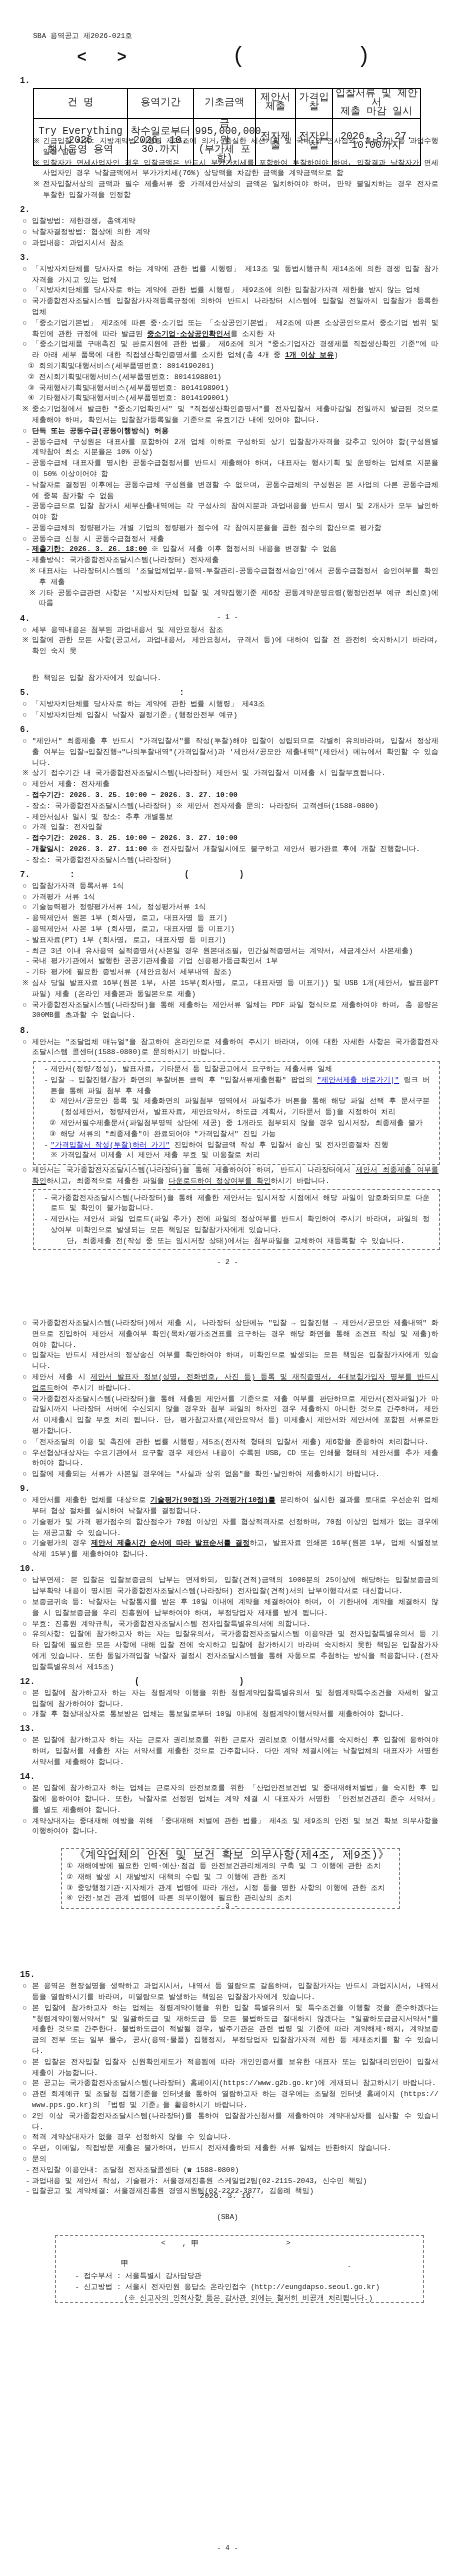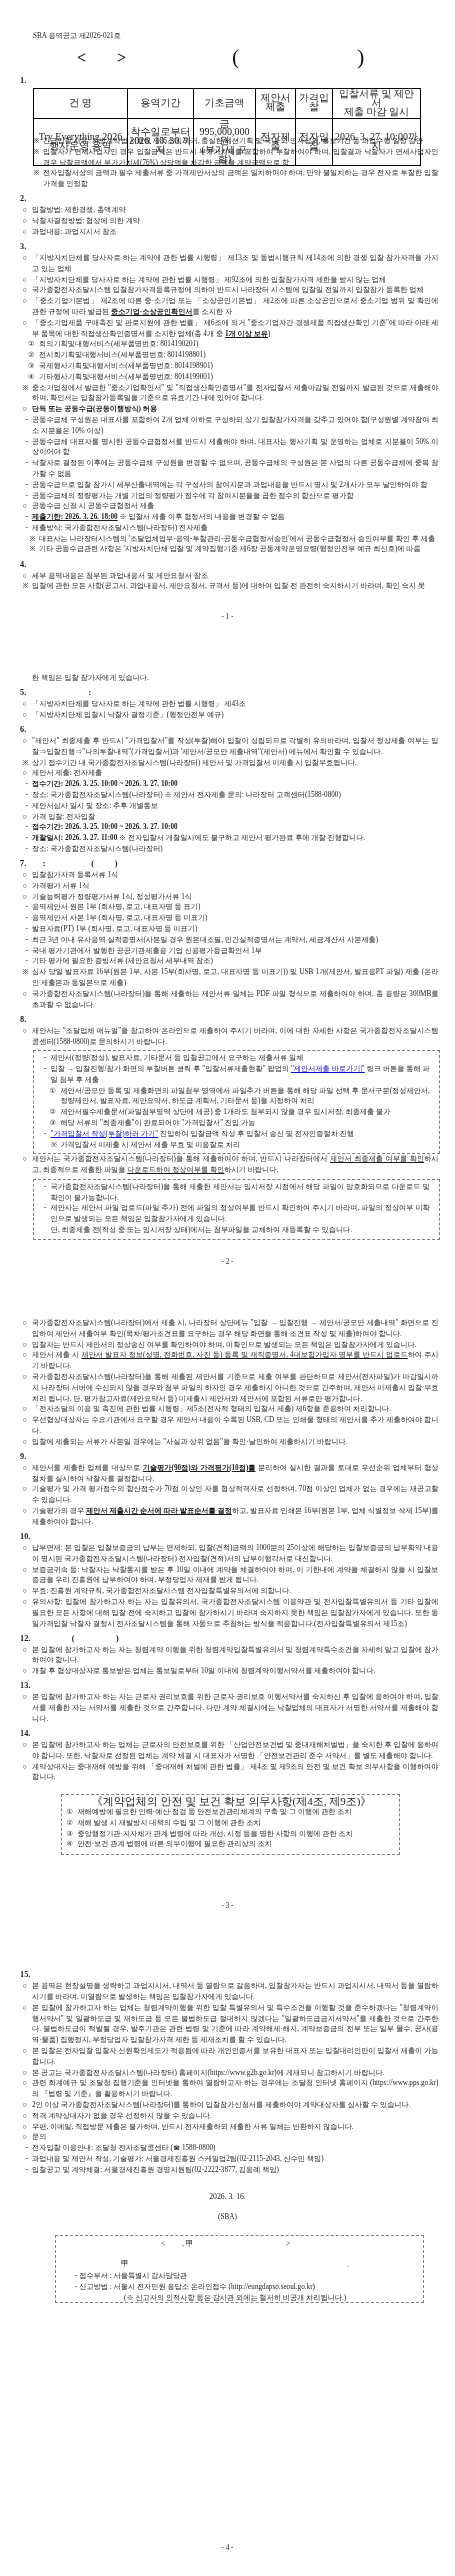--- a/index.html
+++ b/index.html
@@ -1,37 +1,37 @@
 <!DOCTYPE html>
 <html style="font-size:8.8px"><head>
 <meta charset="utf-8">
 <style>
   html,body{margin:0;padding:0;background:#e8e8e8;}
   #page{position:relative;width:455px;height:2576px;background:#ffffff;margin:0 auto;
-        font-family:Liberation Serif, serif;color:#1b1b1b;overflow:hidden;}
+        font-family:Liberation Mono, monospace;color:#1b1b1b;overflow:hidden;}
   .hdrline{position:absolute;top:31px;left:33px;font-size:7.2px;letter-spacing:0px;}
   #titleband{position:absolute;top:42px;left:0;width:455px;height:35px;}
   .tg{position:absolute;top:6.6px;font-size:16px;font-weight:700;color:#151515;}
   .tp{position:absolute;top:2.2px;font-size:22px;font-weight:500;color:#151515;}
   .sec-h{font-size:8.3px;font-weight:700;line-height:12px;margin:3.3px 0 0 20px;white-space:pre;}
   .flow{position:absolute;left:0;width:455px;}
   .para{position:relative;margin:0 16.5px 0 32px;text-align:justify;font-size:7.2px;line-height:10.8px;word-break:break-all;}
   .para .mk{position:absolute;left:-9.4px;top:0;}
   .para .mk.dash{left:-6.6px;}
   .para .mk.cnum{left:-11px;}
   .para.i2{margin-left:39px;}
   .para.tnote{margin-left:43px;}
   .para.cont{margin-left:32px;}
   .b{font-weight:700;}
   .u{text-decoration:underline;}
   .lnk{color:#0d0dd0;text-decoration:underline;cursor:pointer;}
   .dbox{border:0.6px dashed #808080;margin:2.8px 15.4px 0 33px;padding:2.2px 5.5px 2.8px 8.8px;}
   .dbox .para{margin:0 3.3px 0 7.7px;}
   .dbox .para.i2{margin-left:17.6px;}
-  .dbox .para.cont{margin-left:8px;}
+  .dbox .para.cont{margin-left:24px;}
   .dbox.safety{margin:11px 55px 0 61px;padding:1.1px 5.5px 3.3px 7.7px;}
   .box-title{text-align:center;font-size:11px;line-height:10.8px;}
   .pgfoot{position:absolute;left:0;width:455px;text-align:center;font-size:7.2px;color:#272727;}
   .centerline{position:absolute;left:0;width:455px;text-align:center;font-size:7.2px;}
   #reportbox{position:absolute;top:2235px;left:55px;width:367px;height:66px;border:0.6px dashed #808080;font-size:7.2px;}
   #reportbox .abs{position:absolute;white-space:nowrap;}
   table.info{border-collapse:collapse;table-layout:fixed;width:388px;margin-left:33px;border:1.1px solid #000;}
   table.info td{border:0.6px solid #000;text-align:center;vertical-align:middle;font-size:10px;
                 line-height:8.8px;padding:1.1px 1.1px;white-space:pre-line;}
   table.info tr.hd td{height:16.5px;}

